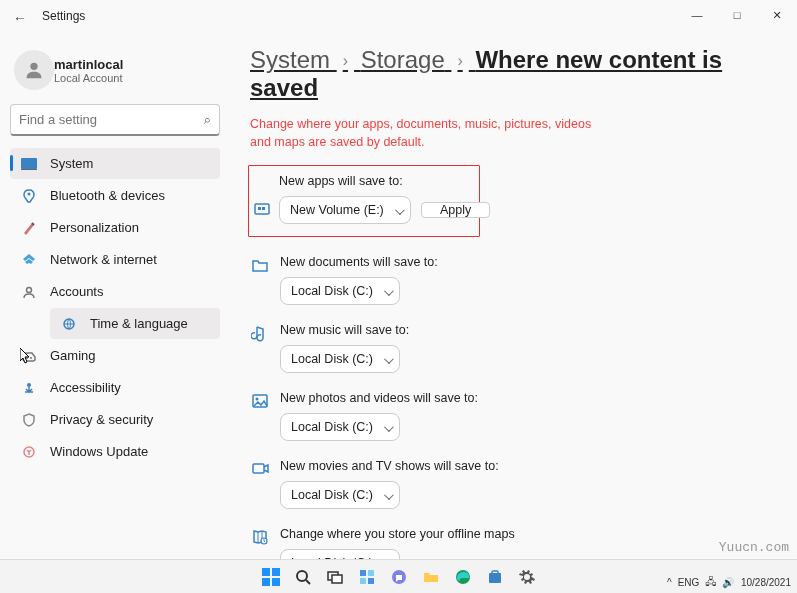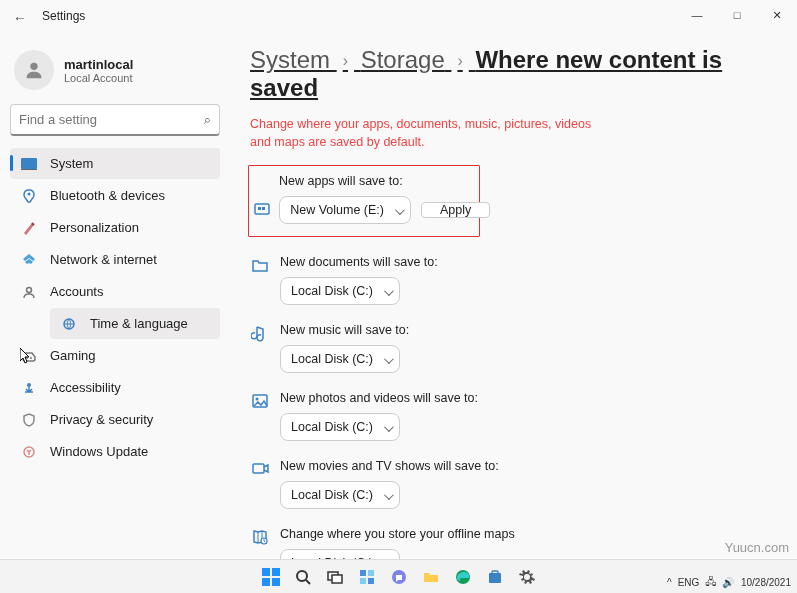--- a/index.html
+++ b/index.html
@@ -4,21 +4,21 @@
 <style>
   * { box-sizing: border-box; margin: 0; padding: 0; font-family: "Segoe UI", Arial, sans-serif; }
   body { width: 797px; height: 593px; background: #f9f9f9; overflow: hidden; position: relative; }
   .titlebar { display: flex; align-items: center; height: 32px; padding: 0 10px; }
   .titlebar .back { width: 20px; text-align: center; font-size: 14px; color: #444; cursor: default; }
   .titlebar .title { font-size: 12px; color: #222; margin-left: 12px; }
   .winctrl { position: absolute; top: 0; right: 0; display: flex; }
   .winctrl div { width: 40px; height: 30px; display: flex; align-items: center; justify-content: center; font-size: 11px; color: #333; }
   .app { display: flex; height: calc(100% - 32px - 34px); }
   .sidebar { width: 230px; padding: 10px 10px 0 10px; }
-  .user { display: flex; align-items: center; gap: 10px; margin: 8px 0 14px 4px; }
+  .user { display: flex; align-items: center; gap: 0; margin: 8px 0 14px 4px; }
   .avatar { width: 40px; height: 40px; border-radius: 20px; background: #e8e8e8; display: flex; align-items: center; justify-content: center; }
   .avatar svg { width: 22px; height: 22px; fill: #888; }
   .uname { font-size: 13px; font-weight: 600; color: #222; }
   .uacct { font-size: 11px; color: #666; }
   .search { display: flex; align-items: center; border: 1px solid #ccc; border-bottom: 2px solid #888; border-radius: 4px; background: #fff; height: 32px; padding: 0 8px; margin-bottom: 12px; }
   .search input { flex: 1; border: none; outline: none; font-size: 13px; background: transparent; }
   .search .sicon { font-size: 13px; color: #555; }
   .navlist { display: flex; flex-direction: column; gap: 1px; }
   .navitem { display: flex; align-items: center; height: 31px; padding: 0 10px; border-radius: 4px; font-size: 13px; color: #222; position: relative; }
   .navitem.active { background: #eceaea; }
@@ -30,30 +30,30 @@
   .crumbs .c1, .crumbs .c2 { color: #555; font-weight: 400; }
   .crumbs .chev { color: #888; font-size: 16px; padding: 0 6px; vertical-align: 2px; }
   .crumbs .c3 { font-weight: 600; }
   .subtitle { font-size: 12.5px; color: #ef4444; max-width: 360px; margin-bottom: 14px; line-height: 1.4; }
   .setting { margin-bottom: 18px; padding-left: 30px; position: relative; }
   .setting.highlight { border: 1.5px solid #d33; border-radius: 1px; padding: 8px 30px 12px 30px; margin-left: -2px; width: 232px; }
   .slabel { font-size: 12.5px; color: #222; margin-bottom: 8px; }
   .srow { display: flex; align-items: center; gap: 10px; }
   .sicon2 { position: absolute; left: 0px; width: 20px; height: 20px; display: flex; align-items: center; justify-content: center; }
   .setting.highlight .sicon2 { left: 4px; top: 34px; }
-  select.drop { appearance: none; -webkit-appearance: none; border: 1px solid #ccc; background: #fff; height: 28px; padding: 0 26px 0 10px; font-size: 12.5px; border-radius: 8px; color: #222; text-align: right; }
+  select.drop { appearance: none; -webkit-appearance: none; border: 1px solid #ccc; background: #fff; height: 28px; padding: 0 26px 0 10px; font-size: 12.5px; border-radius: 8px; color: #222; }
   .selwrap { position: relative; display: inline-block; }
   .selwrap::after { content: ""; position: absolute; right: 9px; top: 12px; width: 6px; height: 6px; border-right: 1px solid #666; border-bottom: 1px solid #666; transform: rotate(45deg) translateY(-2px); pointer-events: none; }
   .apply { border: 1px solid #ccc; background: #fff; height: 16px; padding: 0 18px; font-size: 12.5px; border-radius: 4px; color: #222; }
   .cursor { position: absolute; left: 20px; top: 348px; font-size: 13px; color: #000; pointer-events: none; }
   .taskbar { position: absolute; bottom: 0; left: 0; right: 0; height: 34px; background: #f3f3f3; border-top: 1px solid #ddd; display: flex; align-items: center; justify-content: center; gap: 6px; }
   .tbitem { width: 26px; height: 26px; display: flex; align-items: center; justify-content: center; border-radius: 3px; }
   .tray { position: absolute; right: 6px; bottom: 2px; display: flex; align-items: center; gap: 6px; font-size: 10px; color: #333; }
   .tray .dt { text-align: right; line-height: 1.1; }
-  .watermark { position: absolute; right: 8px; bottom: 38px; font-size: 13px; color: #999; font-family: Liberation Sans, sans-serif; }
+  .watermark { position: absolute; right: 8px; bottom: 38px; font-size: 13px; color: #999; font-family: Liberation Mono, monospace; }
 </style>
 </head>
 <body>
 
 <div class="titlebar">
   <div class="back">←</div>
   <div class="title">Settings</div>
 </div>
 <div class="winctrl">
   <div>—</div>

